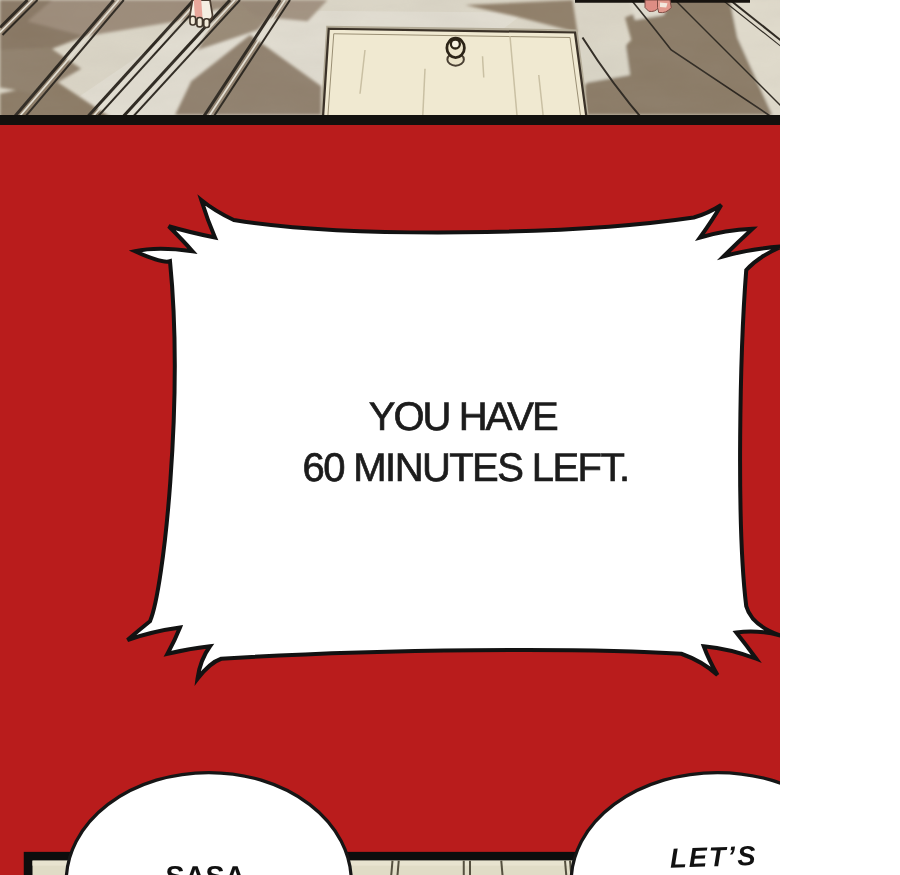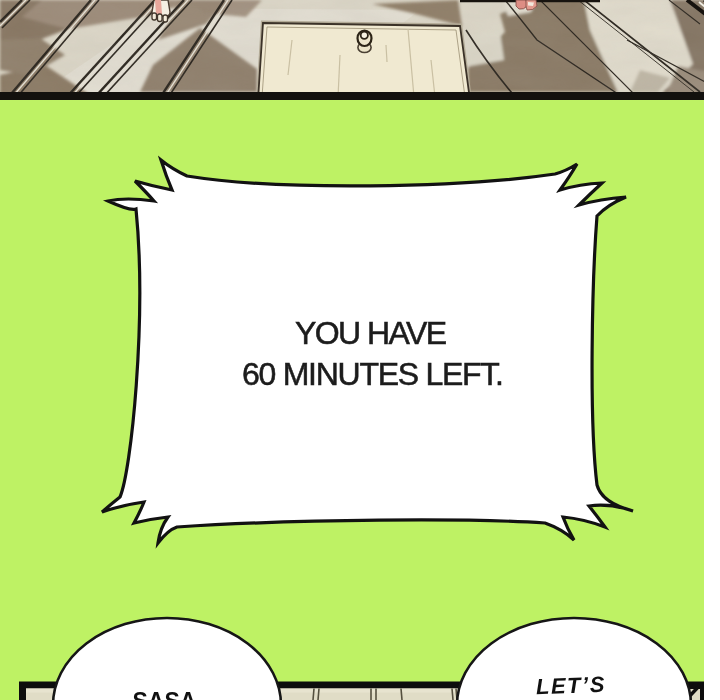--- a/index.html
+++ b/index.html
@@ -1,16 +1,16 @@
 <!DOCTYPE html>
 <html><head>
 <meta charset="utf-8">
 <style>
   html,body{margin:0;padding:0;background:#ffffff;}
-  .page{width:704px;height:700px;position:relative;overflow:hidden;background:#bef264;}
+  .page{width:624px;height:700px;position:relative;overflow:hidden;background:#b91c1c;}
   svg{display:block;}
   text{font-family:"Liberation Sans", sans-serif;}
 </style>
 </head>
 <body>
 <div class="page">
 <svg width="720" height="700" viewBox="0 0 720 700">
 <defs>
   <filter id="tex" x="0" y="0" width="720" height="100" filterUnits="userSpaceOnUse">
     <feTurbulence type="fractalNoise" baseFrequency="0.018 0.05" numOctaves="4" seed="11"></feTurbulence>

